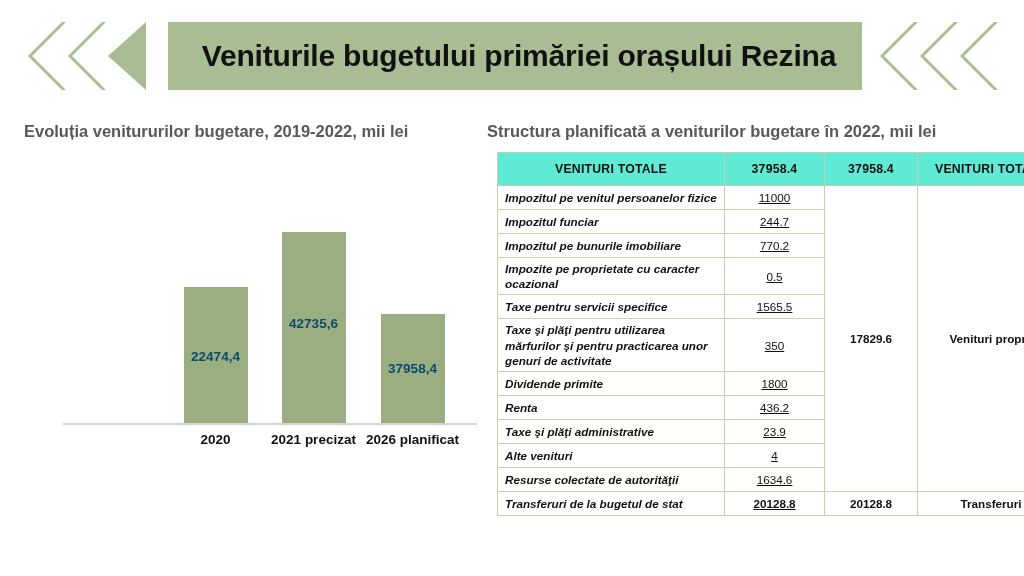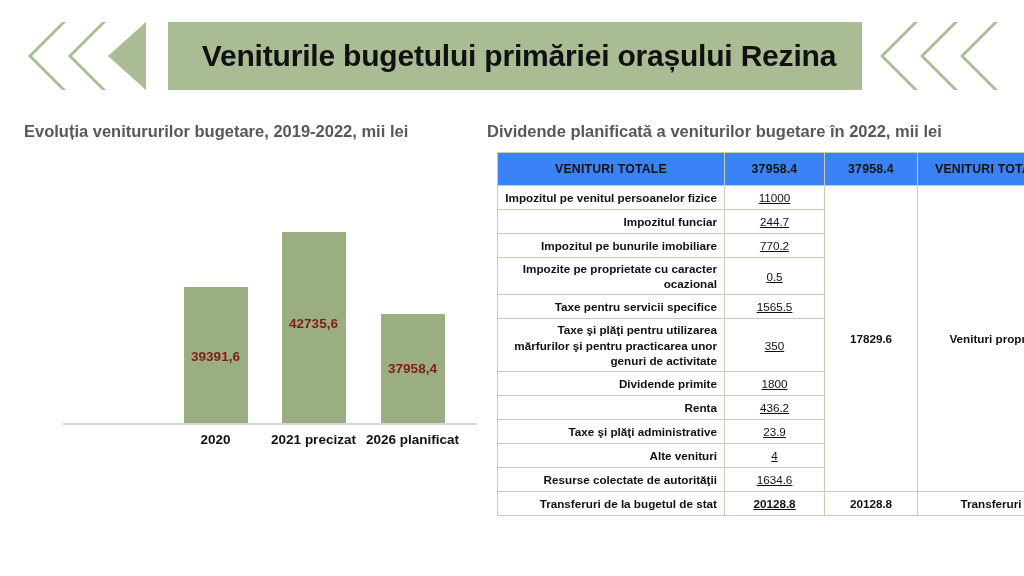--- a/index.html
+++ b/index.html
@@ -114,21 +114,21 @@
     transform: translateX(-50%);
     width: 64px;
     background: #9aae82;
   }
   .bar-value {
     position: absolute;
     left: 50%;
     transform: translateX(-50%);
     font-size: 13.5px;
     font-weight: bold;
-    color: #7f1d1d;
+    color: #0c4a6e;
     white-space: nowrap;
   }
   .cat-label {
     position: absolute;
     top: 222px;
     left: 50%;
     transform: translateX(-50%);
     font-size: 13.5px;
     font-weight: bold;
     color: #111111;
@@ -145,31 +145,31 @@
     font-size: 11.7px;
     color: #111111;
     table-layout: fixed;
   }
   #revenue-table td, #revenue-table th {
     padding: 3px 7px;
     border: 1px solid #c3cfb2;
     vertical-align: middle;
   }
   #revenue-table thead th {
-    background: #3b82f6;
+    background: #5eead4;
     font-weight: bold;
     font-size: 12.3px;
     height: 26px;
     text-align: center;
     letter-spacing: 0.2px;
   }
   #revenue-table tbody td {
     height: 17px;
   }
-  td.c-name   { width: 212px; text-align: right;   font-weight: bold; line-height: 1.3; }
+  td.c-name   { width: 212px; text-align: left;   font-weight: bold; line-height: 1.3; font-style: italic; }
   td.c-val    { width: 85px;  text-align: center; font-weight: normal; text-decoration: underline; }
   td.c-gval   { width: 78px;  text-align: center; font-weight: bold;
                 border-left: 2px solid #3a3a3a; }
   td.c-gname  { width: 132px; text-align: center; font-weight: bold; }
   th.h-name   { width: 212px; }
   th.h-val    { width: 85px;  }
   th.h-gval   { width: 78px;  border-left: 2px solid #3a3a3a; }
   th.h-gname  { width: 132px; }
   tr.total-row td.c-name,
   tr.total-row td.c-val { font-weight: bold; }
@@ -187,29 +187,29 @@
   </div>
   <div class="chev-group right">
     <span class="chev"></span>
     <span class="chev"></span>
     <span class="chev"></span>
   </div>
   <div id="banner-title">Veniturile bugetului primăriei orașului Rezina</div>
 </div>
 
 <div class="section-subtitle" id="chart-subtitle">Evoluția venitururilor bugetare, 2019-2022, mii lei</div>
-<div class="section-subtitle" id="table-subtitle">Dividende planificată a veniturilor bugetare în 2022, mii lei</div>
+<div class="section-subtitle" id="table-subtitle">Structura planificată a veniturilor bugetare în 2022, mii lei</div>
 
 <div id="bar-chart">
   <div id="chart-plot">
 
 
     <div class="bar-slot" style="left:103px;">
       <div class="bar" style="height:137px;"></div>
-      <div class="bar-value" style="bottom:60px;">39391,6</div>
+      <div class="bar-value" style="bottom:60px;">22474,4</div>
       <div class="cat-label">2020</div>
     </div>
 
     <div class="bar-slot" style="left:201px;">
       <div class="bar" style="height:192px;"></div>
       <div class="bar-value" style="bottom:93px;">42735,6</div>
       <div class="cat-label">2021 precizat</div>
     </div>
 
     <div class="bar-slot" style="left:300px;">

